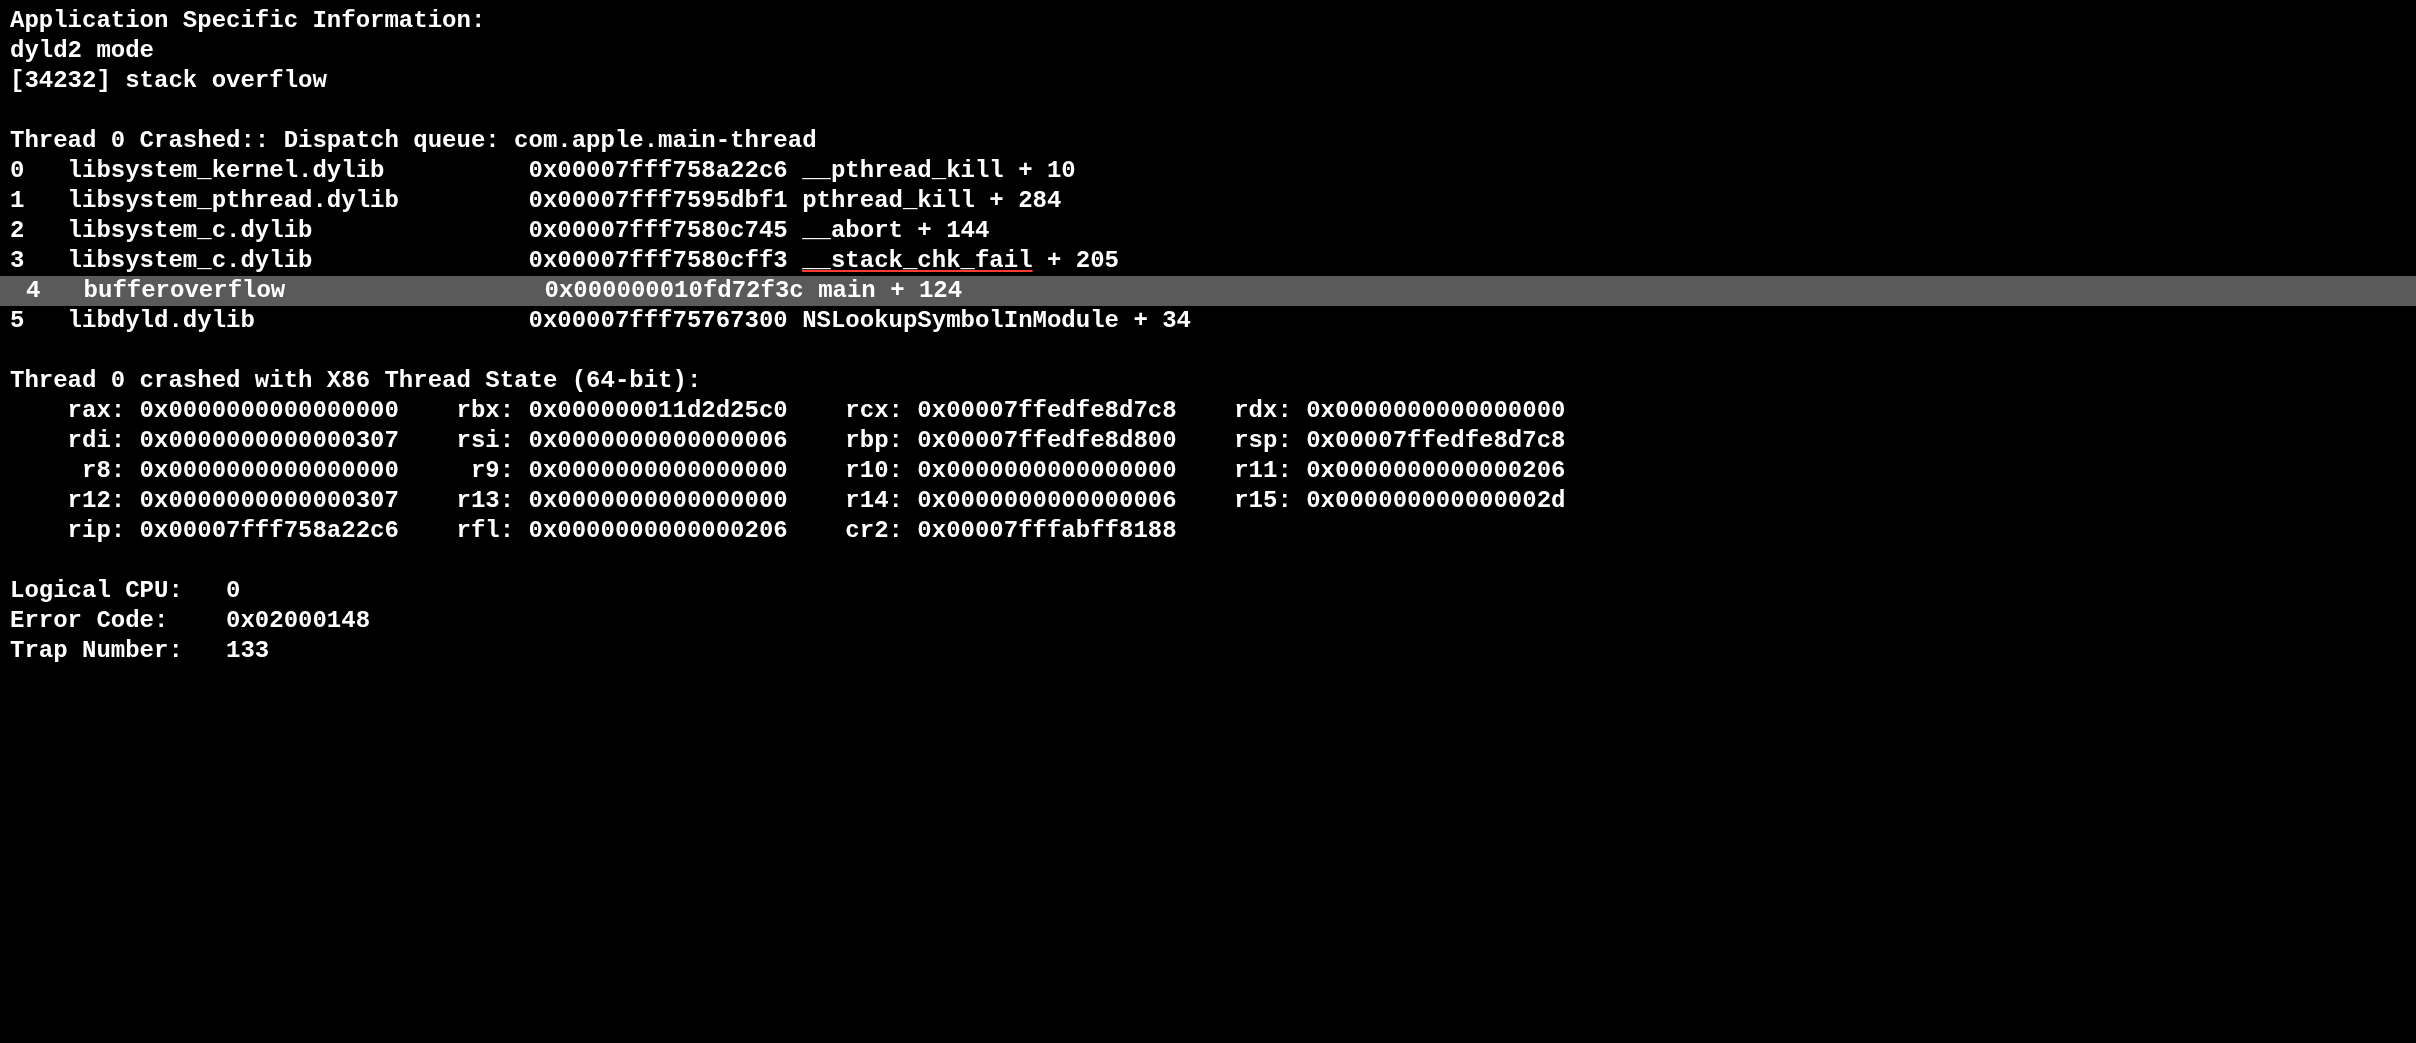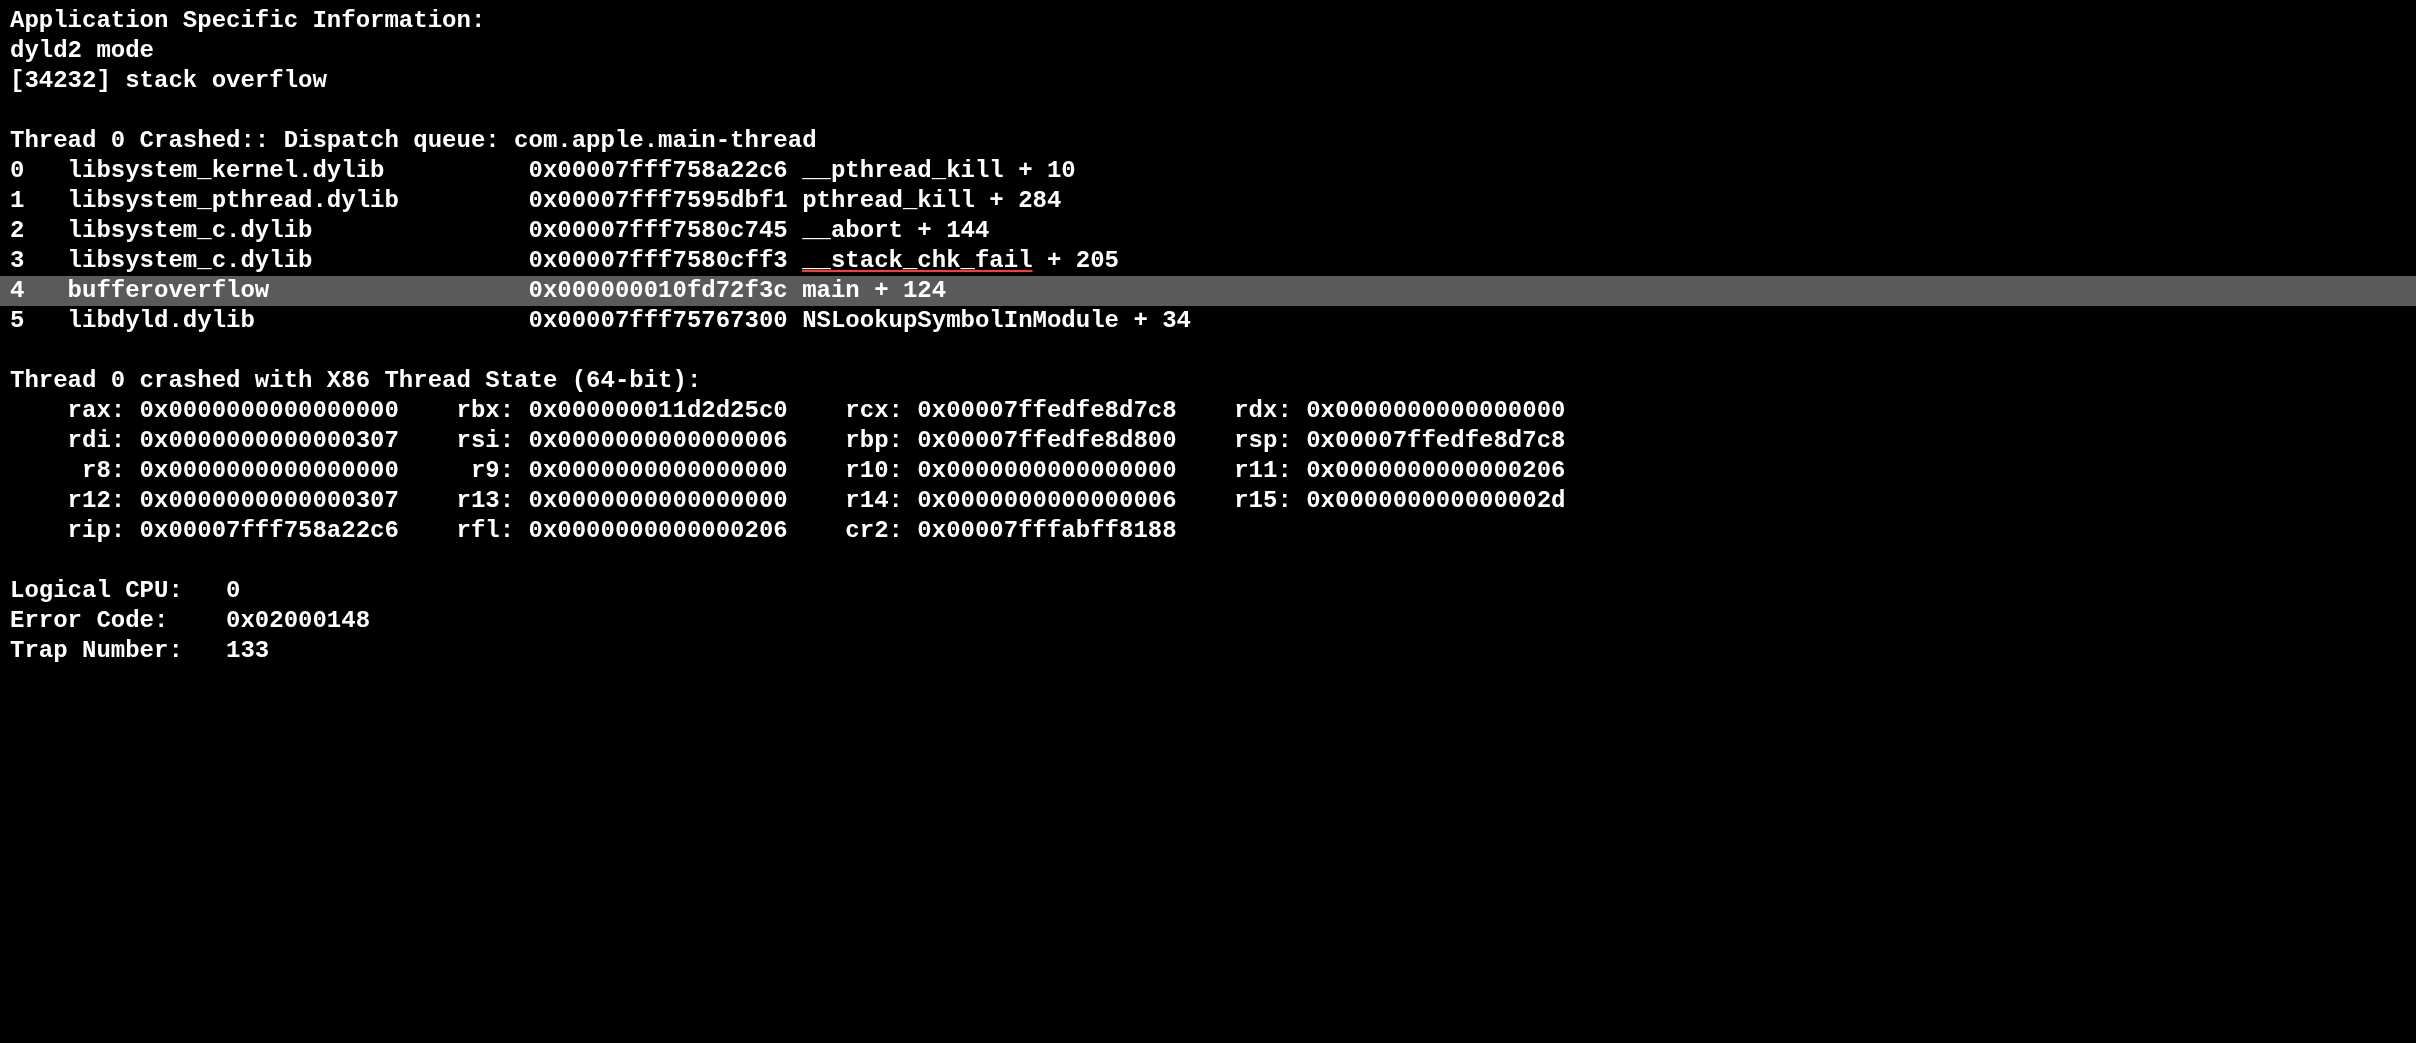--- a/index.html
+++ b/index.html
@@ -16,21 +16,21 @@
     padding: 6px 10px 10px 10px;
     white-space: pre;
     font-weight: bold;
   }
   .line { display: block; }
   .hl {
     background: #5a5a5a;
     display: block;
     margin-left: -10px;
     margin-right: -10px;
-    padding-left: 10px;
+    padding-left: 26px;
     padding-right: 10px;
   }
   .underline {
     text-decoration: underline;
     text-decoration-color: #ff3b30;
     text-decoration-thickness: 2px;
     text-underline-offset: 3px;
   }
 </style>
 </head>

